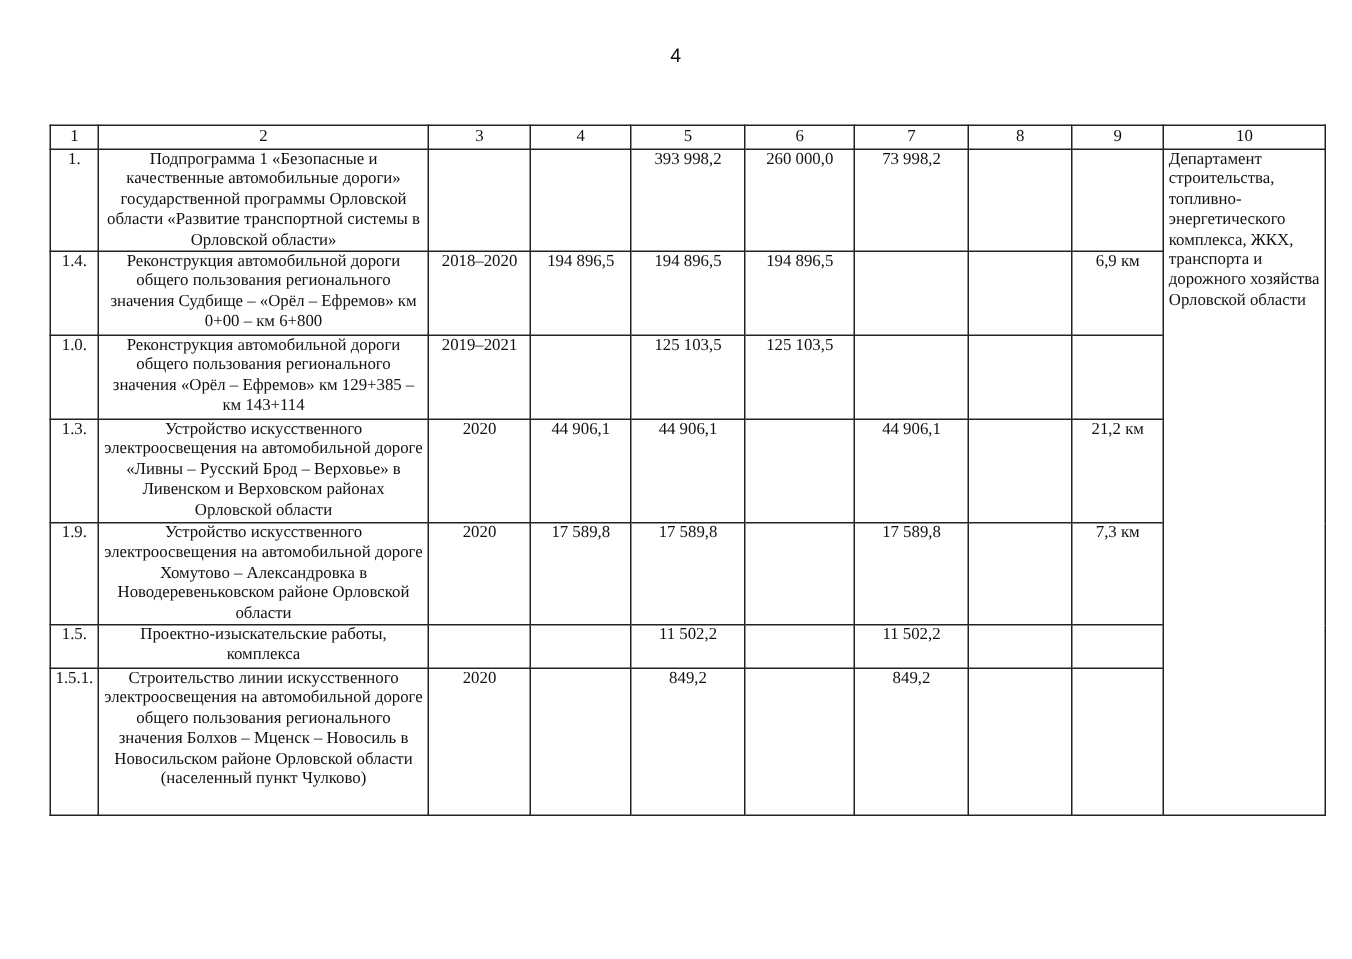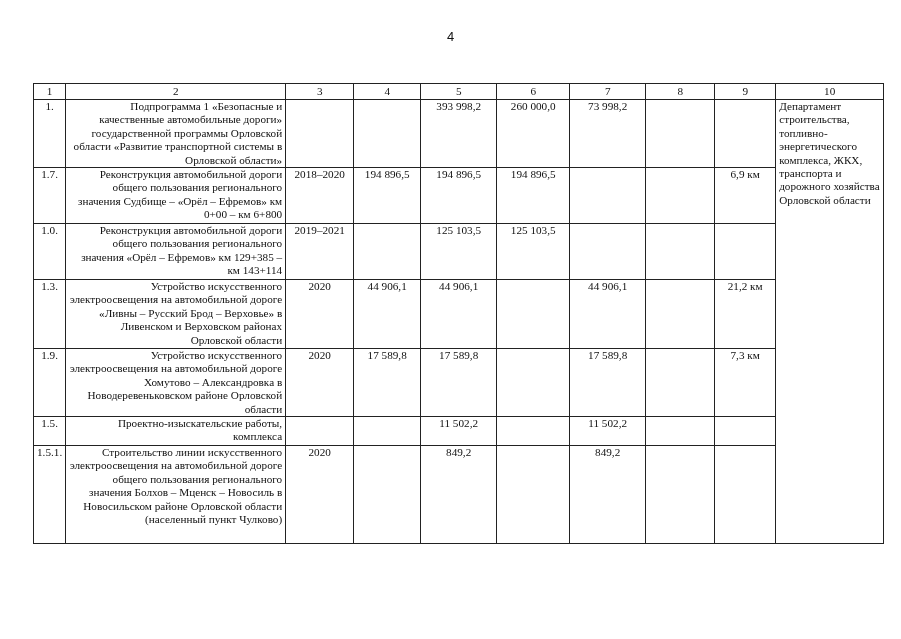--- a/index.html
+++ b/index.html
@@ -15,21 +15,21 @@
     position: absolute; left: 33px; top: 83px;
     border-collapse: collapse; table-layout: fixed;
     font-size: 11.2px; line-height: 13.4px;
   }
   table.doc td, table.doc th {
     border: 1.3px solid #222; padding: 0 3px; vertical-align: top;
     font-weight: normal; overflow: hidden;
   }
   table.doc th { text-align: center; height: 15px; line-height: 15px; padding: 0; }
   td.num { text-align: center; padding: 1px 2px 0 2px; }
-  td.name { text-align: right; padding: 1px 4px 0 5px; }
+  td.name { text-align: center; padding: 1px 4px 0 5px; }
   td.c { text-align: center; padding-top: 1px; }
   td.resp { text-align: left; padding: 3px 4px 0 5px; margin-left: 34px; }
 </style>
 </head>
 <body>
 
 <div class="page-number">4</div>
 
 <table class="doc">
   <colgroup>
@@ -65,21 +65,21 @@
       <td class="c"></td>
       <td class="c"></td>
       <td class="c">393 998,2</td>
       <td class="c">260 000,0</td>
       <td class="c">73 998,2</td>
       <td class="c"></td>
       <td class="c"></td>
       <td class="resp" rowspan="7">Департамент строительства, топливно-энергетического комплекса, ЖКХ, транспорта и дорожного хозяйства Орловской области</td>
     </tr>
     <tr style="height:56px">
-      <td class="num">1.7.</td>
+      <td class="num">1.4.</td>
       <td class="name">Реконструкция автомобильной дороги общего пользования регионального значения Судбище – «Орёл – Ефремов» км 0+00 – км 6+800</td>
       <td class="c">2018–2020</td>
       <td class="c">194 896,5</td>
       <td class="c">194 896,5</td>
       <td class="c">194 896,5</td>
       <td class="c"></td>
       <td class="c"></td>
       <td class="c">6,9 км</td>
     </tr>
     <tr style="height:56px">

